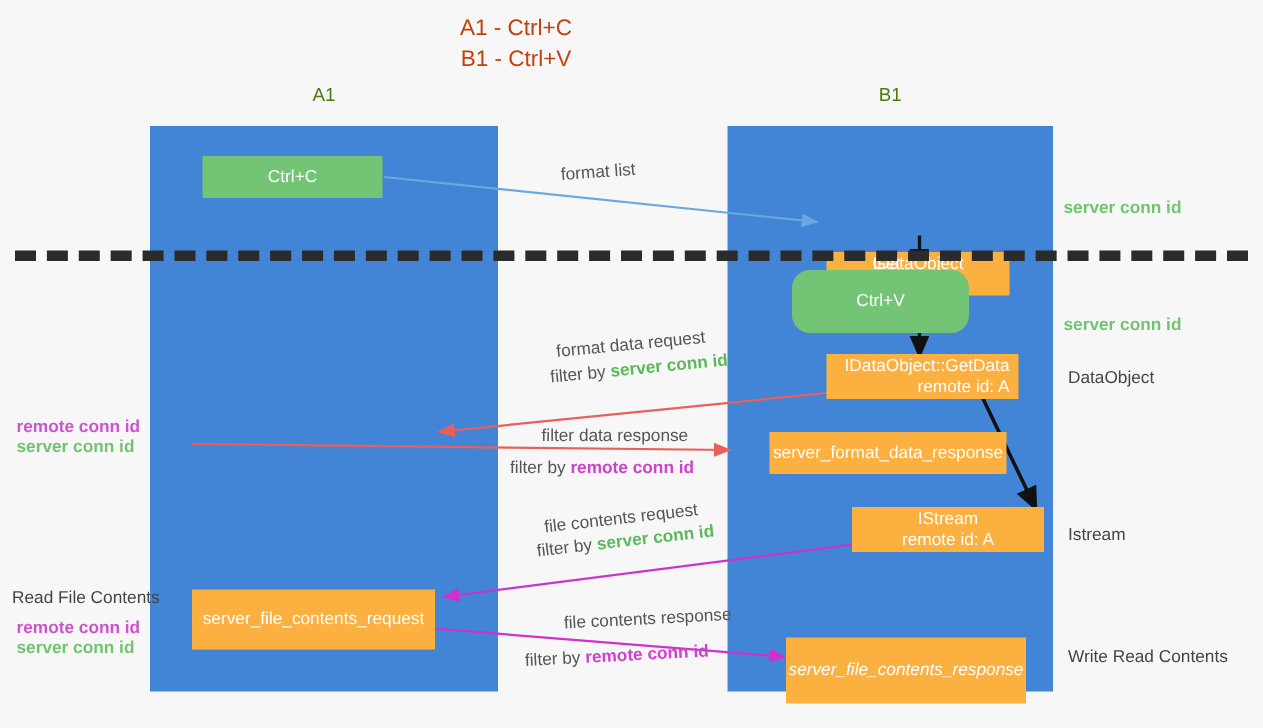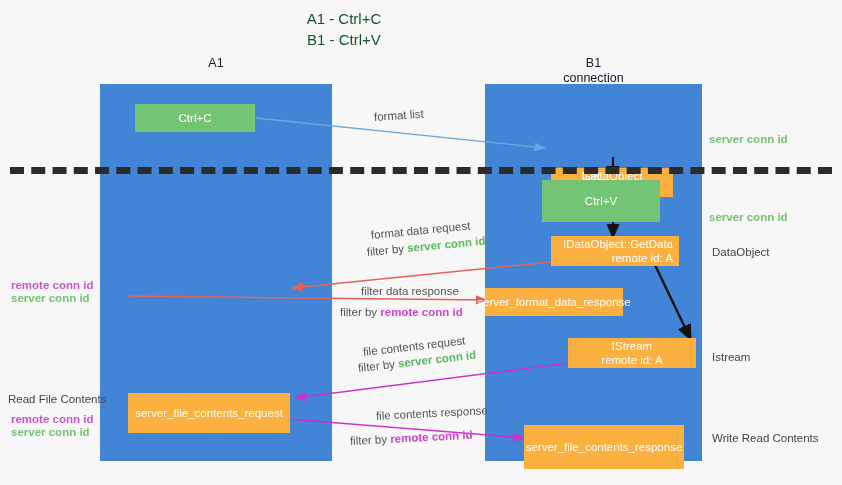--- a/index.html
+++ b/index.html
@@ -31,37 +31,37 @@
   }
 
   
   .title {
     position: absolute;
     left: 0; top: 8px;
     width: 688px;
     text-align: center;
     font-size: 15px;
     line-height: 21px;
-    color: #14532d;
+    color: #c2410c;
   }
 
   
   .lane {
     position: absolute;
     background: #4285d6;
   }
   .lane-a { left: 100px; top: 84px; width: 232px; height: 377px; }
   .lane-b { left: 485px; top: 84px; width: 217px; height: 377px; }
 
   .lane-head {
     position: absolute;
     text-align: center;
     font-size: 12.5px;
     line-height: 15px;
-    color: #0f172a;
+    color: #4d7c0f;
   }
   .lane-head-a { left: 100px; top: 56px; width: 232px; }
   .lane-head-b { left: 485px; top: 56px; width: 217px; }
 
   
   .dashed-sep {
     position: absolute;
     left: 10px;
     top: 167px;
     width: 822px;
@@ -134,21 +134,20 @@
   <div class="title">
     <div>A1 - Ctrl+C</div>
     <div>B1 - Ctrl+V</div>
   </div>
 
   <div class="lane-head lane-head-a">
     <div>A1</div>
   </div>
   <div class="lane-head lane-head-b">
     <div>B1</div>
-    <div>connection</div>
   </div>
 
   <div class="lane lane-a"></div>
   <div class="lane lane-b"></div>
 
   <svg class="lines">
     <defs>
       <marker id="ah-blue" markerWidth="9" markerHeight="9" refX="7.5" refY="3.2" orient="auto">
         <path d="M0,0 L8,3.2 L0,6.4 z" fill="#6aa9e0"></path>
       </marker>
@@ -185,44 +184,44 @@
   </div>
 
   <div class="box orange overlap" style="left:551px; top:128px; width:122px; height:29px;margin-top:40px;">
     <span class="stack">
       <span class="under">Get</span>
       <span class="over">IDataObject</span>
     </span>
     <span class="l2">remote id: A</span>
   </div>
 
-  <div class="box green" style="left:542px; top:180px; width:118px; height:42px;">
+  <div class="box green" style="left:528px; top:180px; width:118px; height:42px;border-radius:12px;">
     <span>Ctrl+V</span>
   </div>
 
   <div class="box orange" style="left:551px; top:236px; width:128px; height:30px;align-items:flex-end;">
     <span>IDataObject::GetData</span>
     <span class="l2">remote id: A</span>
   </div>
 
   <div class="box orange" style="left:568px; top:338px; width:128px; height:30px;">
     <span>IStream</span>
     <span class="l2">remote id: A</span>
   </div>
 
 
-  <div class="box orange" style="left:485px; top:288px; width:138px; height:25px;">
+  <div class="box orange" style="left:513px; top:288px; width:158px; height:25px;">
     <span>server_format_data_response</span>
   </div>
 
   <div class="box orange" style="left:128px; top:393px; width:162px; height:40px;">
     <span>server_file_contents_request</span>
   </div>
 
-  <div class="box orange" style="left:524px; top:425px; width:160px; height:44px;">
+  <div class="box orange" style="left:524px; top:425px; width:160px; height:44px;font-style:italic;">
     <span>server_file_contents_response</span>
   </div>
 
   <div class="dashed-sep"></div>
 
   <div class="elabel" style="left:374px; top:110px; transform:rotate(-4deg); transform-origin:left center;">
     <span>format list</span>
   </div>
 
   <div class="elabel" style="left:371px; top:228px; transform:rotate(-5.5deg); transform-origin:left center;">

